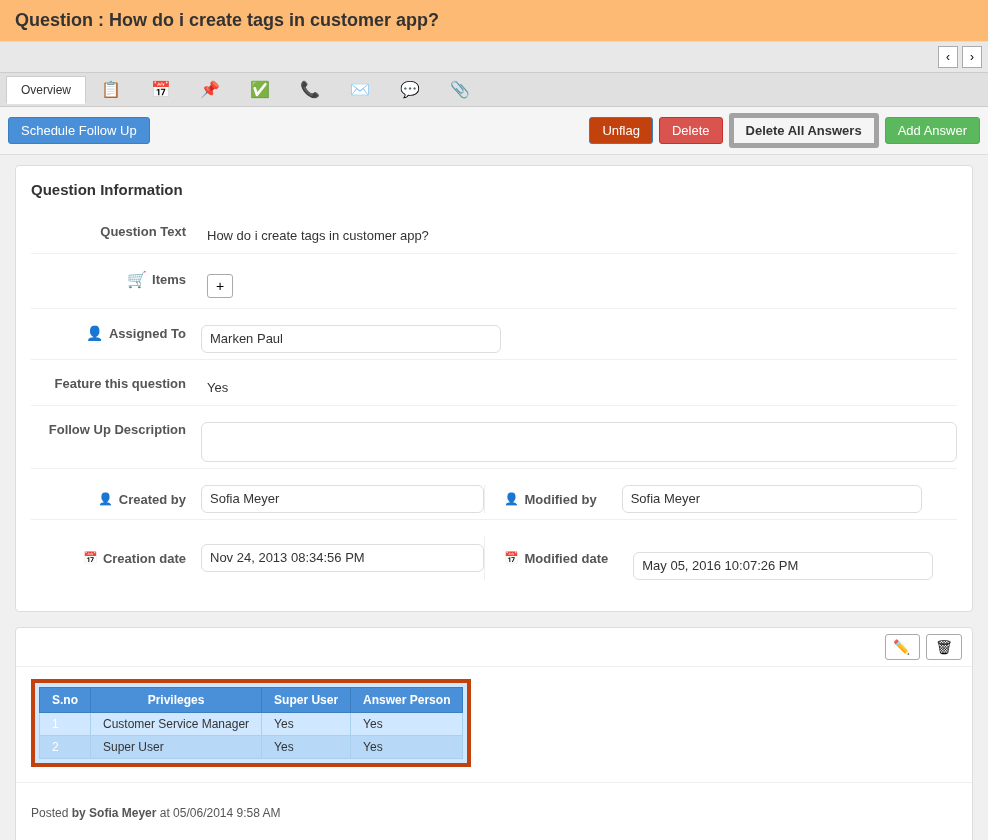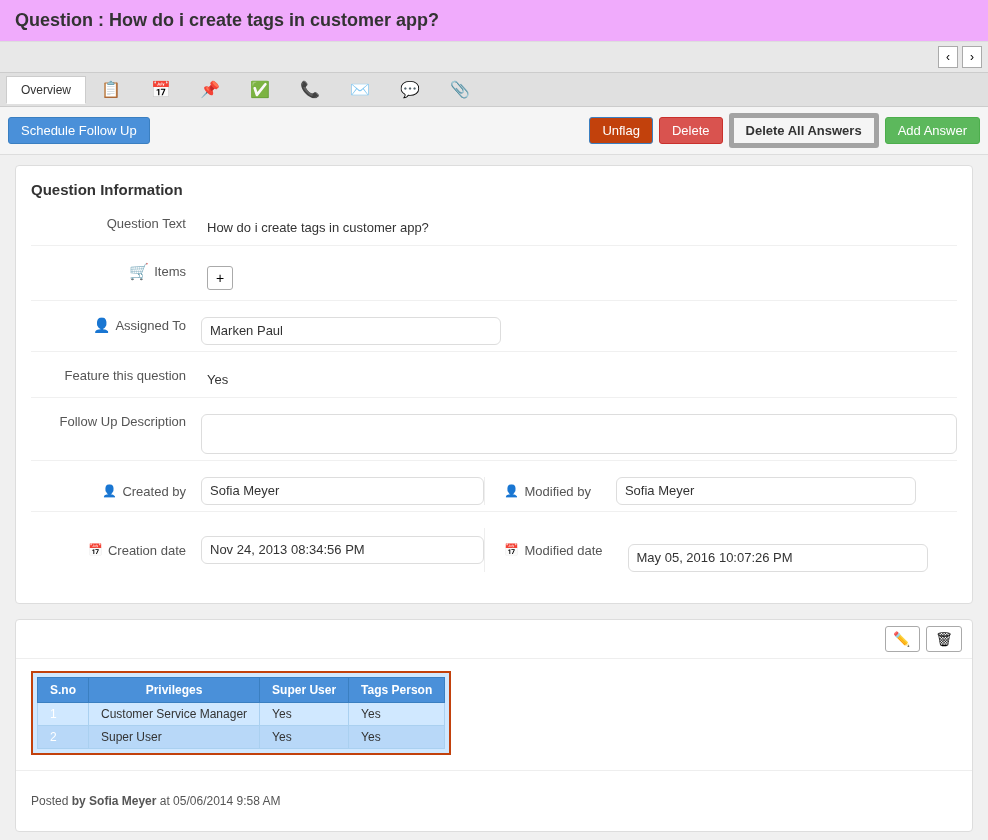--- a/index.html
+++ b/index.html
@@ -1,19 +1,19 @@
 <!DOCTYPE html>
 <html><head>
   <meta charset="utf-8">
   <style>
     * { box-sizing: border-box; margin: 0; padding: 0; }
     body { font-family: Arial, sans-serif; font-size: 13px; background: #f0f0f0; color: #333; width: 988px; }
 
     
-    .page-title { font-size: 18px; font-weight: bold; padding: 10px 15px; background: #f0abfc; border-bottom: 1px solid #ddd; }
+    .page-title { font-size: 18px; font-weight: bold; padding: 10px 15px; background: #fdba74; border-bottom: 1px solid #ddd; }
 
     
     .nav-bar { display: flex; align-items: center; background: #e8e8e8; border-bottom: 1px solid #ccc; padding: 4px 6px; gap: 4px; justify-content: flex-end; }
     .nav-arrow { background: #fff; border: 1px solid #aaa; padding: 3px 7px; cursor: pointer; font-size: 12px; }
 
     
     .tabs-bar { display: flex; align-items: center; background: #e0e0e0; border-bottom: 1px solid #ccc; padding: 0 6px; }
     .tab-item { padding: 6px 14px; cursor: pointer; border: 1px solid transparent; font-size: 12px; display: flex; align-items: center; justify-content: center; }
     .tab-item.active { background: #fff; border-color: #ccc; border-bottom-color: #fff; margin-bottom: -1px; }
     .tab-icon { font-size: 16px; }
@@ -26,46 +26,46 @@
     .btn-red { background: #d9534f; color: #fff; border-color: #c9302c; }
     .btn-orange-outline { background: #f5f5f5; color: #333; border: 5px solid #a3a3a3; font-weight: bold; }
     .btn-green { background: #5cb85c; color: #fff; border-color: #4cae4c; }
     .schedule-btn { background: #4a90d9; color: #fff; border: 1px solid #3a7fc1; padding: 5px 12px; border-radius: 3px; cursor: pointer; font-size: 13px; }
 
     
     .main-content { padding: 10px 15px; }
 
     
     .section-box { background: #fff; border: 1px solid #ddd; border-radius: 4px; margin-bottom: 15px; padding: 15px; }
-    .section-title { font-size: 15px; font-weight: bold; margin-bottom: 12px; color: #333; }
+    .section-title { font-size: 15px; font-weight: bold; margin-bottom: 20px; color: #333; }
 
     .form-row { display: flex; align-items: flex-start; margin-bottom: 10px; padding: 6px 0; border-bottom: 1px solid #f0f0f0; }
     .form-row:last-child { border-bottom: none; }
-    .form-label { width: 170px; text-align: right; padding-right: 15px; font-weight: normal; color: #555; font-size: 13px; flex-shrink: 0; display: flex; align-items: center; justify-content: flex-end; gap: 5px; }
+    .form-label { width: 170px; text-align: right; padding-right: 15px; font-weight: bold; color: #555; font-size: 13px; flex-shrink: 0; display: flex; align-items: center; justify-content: flex-end; gap: 5px; }
     .form-value { flex: 1; font-size: 13px; color: #333; padding: 4px 6px; }
     .form-value-box { flex: 1; background: #fff; border: 1px solid #ddd; border-radius: 6px; padding: 5px 8px; min-height: 28px; font-size: 13px; }
 
     .add-btn { background: #fff; border: 1px solid #aaa; border-radius: 3px; padding: 3px 8px; cursor: pointer; font-size: 14px; }
     .icon-cart { color: #4cae4c; font-size: 16px; }
     .icon-person { color: #666; font-size: 14px; }
 
     
     .answer-box { background: #fff; border: 1px solid #ddd; border-radius: 4px; margin-bottom: 12px; padding: 0; }
     .answer-body { padding: 12px 15px; }
     .answer-tools { display: flex; justify-content: flex-end; gap: 6px; padding: 6px 10px; border-bottom: 1px solid #eee; }
     .tool-btn { background: #fff; border: 1px solid #aaa; border-radius: 3px; padding: 4px 8px; cursor: pointer; font-size: 14px; }
 
     
     .priv-table { border-collapse: collapse; width: auto; }
     .priv-table th { background: #4a90d9; color: #fff; padding: 5px 12px; font-size: 12px; border: 1px solid #3a7fc1; }
     .priv-table td { padding: 4px 12px; font-size: 12px; border: 1px solid #aad0f0; }
     .priv-table .row-num { background: #4a90d9; color: #fff; }
     .priv-table tr:nth-child(odd) td { background: #d0e8ff; }
     .priv-table tr:nth-child(even) td { background: #b8d8f8; }
-    .table-wrapper { background: #d0e8ff; display: inline-block; padding: 4px; border: 2px solid #c2410c; }
+    .table-wrapper { background: #d0e8ff; display: inline-block; padding: 4px; border: 4px solid #c2410c; }
 
     .posted-line { font-size: 12px; color: #555; padding: 23px 15px; border-top: 1px solid #eee; }
     .posted-bold { font-weight: bold; }
   </style>
 </head>
 <body>
 
 <div class="page-title">Question : How do i create tags in customer app?</div>
 
 <div class="nav-bar">
@@ -194,21 +194,21 @@
       <button class="tool-btn">🗑</button>
     </div>
     <div class="answer-body">
       <div class="table-wrapper">
         <table class="priv-table">
           <thead>
             <tr>
               <th>S.no</th>
               <th>Privileges</th>
               <th>Super User</th>
-              <th>Tags Person</th>
+              <th>Answer Person</th>
             </tr>
           </thead>
           <tbody>
             <tr>
               <td class="row-num">1</td>
               <td>Customer Service Manager</td>
               <td>Yes</td>
               <td>Yes</td>
             </tr>
             <tr>

